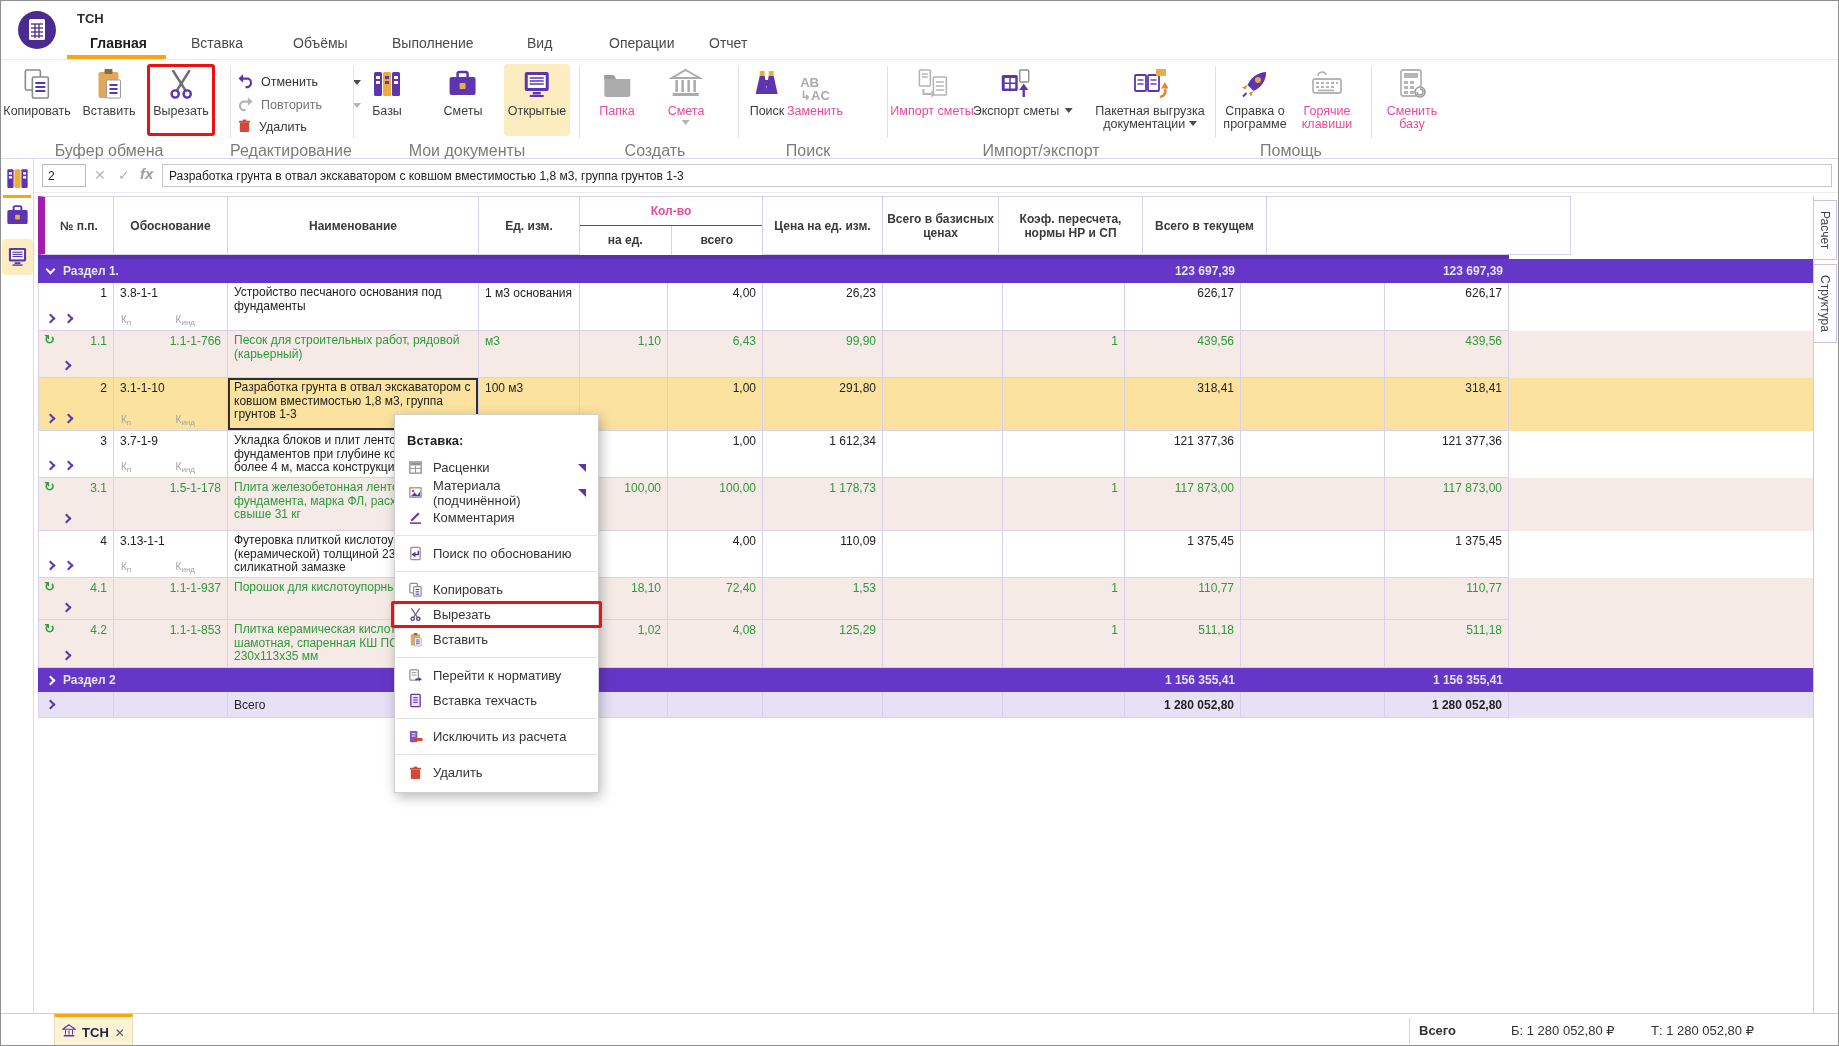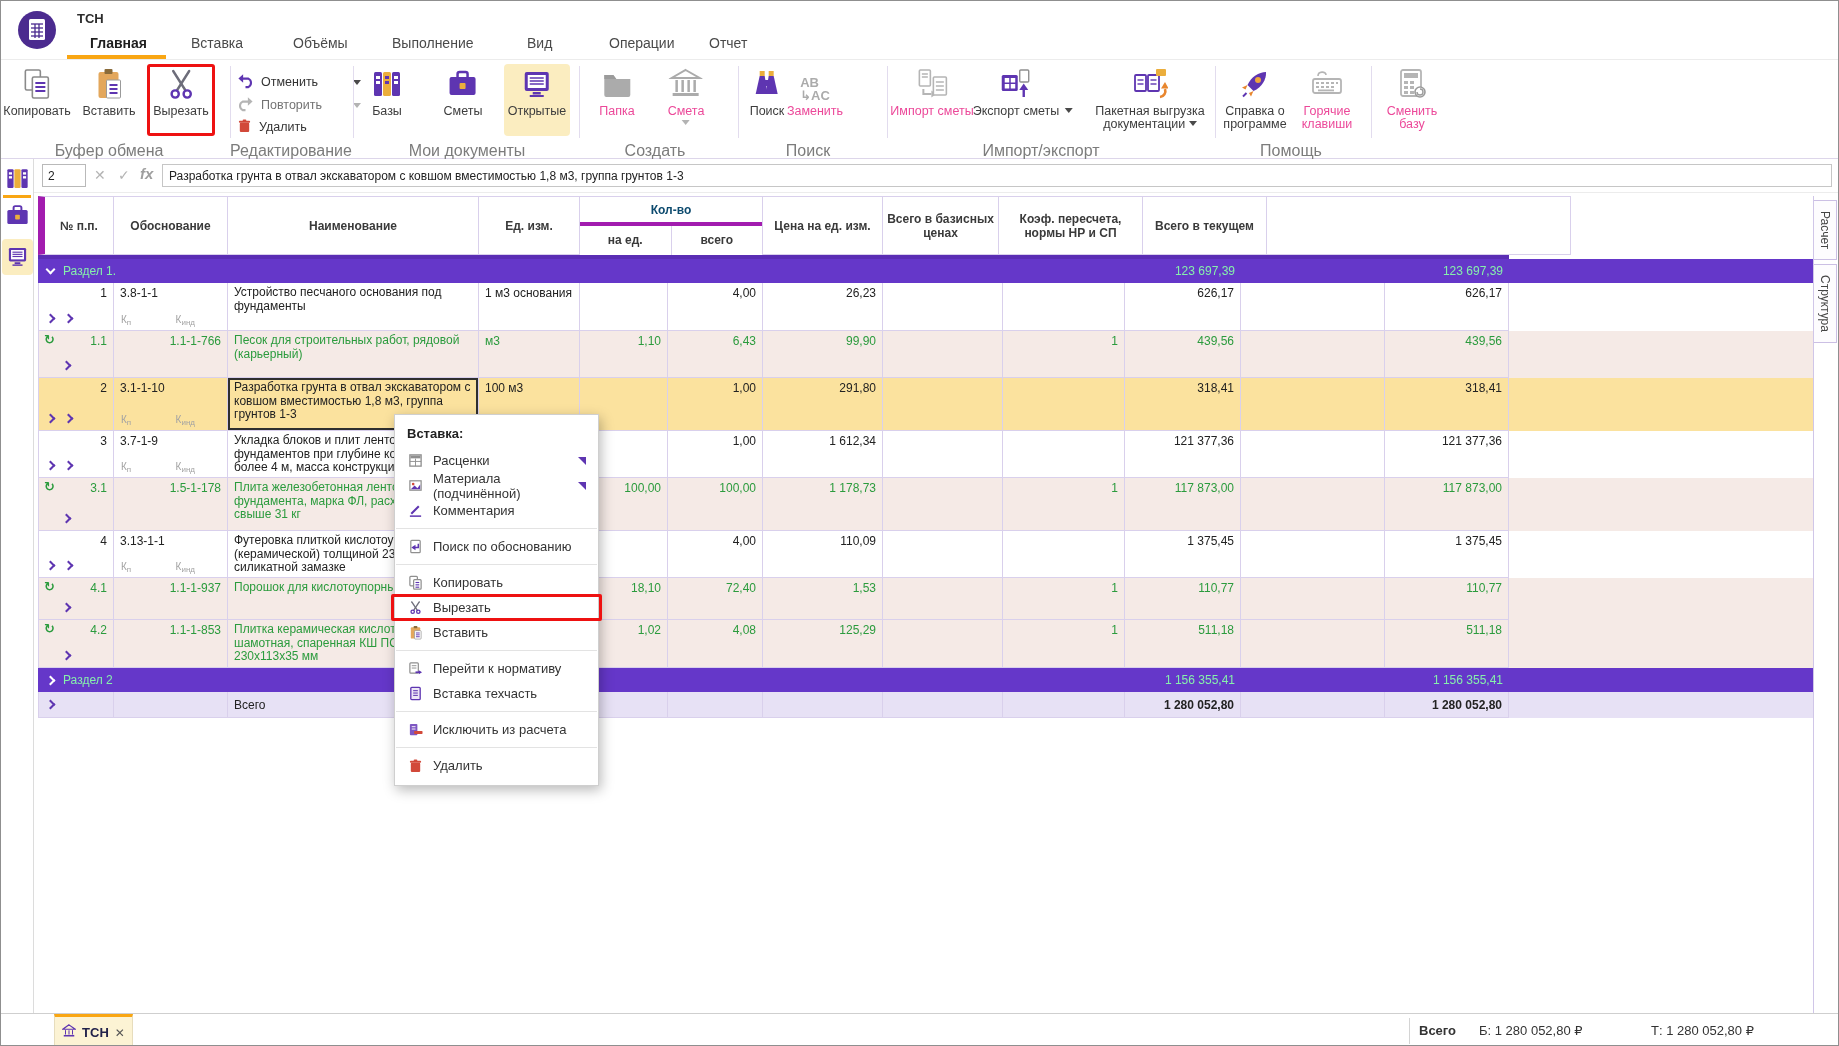--- a/index.html
+++ b/index.html
@@ -41,21 +41,21 @@
 #lstrip .orange{position:absolute;left:2px;top:36px;width:28px;height:3px;background:#F9A613}
 
 #stabs{position:absolute;left:1812px;top:195px;width:27px;height:817px;border-left:1px solid #d0c6e8;background:#fff}
 .stab{writing-mode:vertical-rl;font-size:12px;color:#444;border:1px solid #cbbfe4;border-left:none;background:#fdfcfe;padding:10px 4px;margin-top:4px;text-align:center;cursor:pointer}
 
 #grid{position:absolute;left:37px;top:195px;width:1775px;font-size:12px;color:#222}
 .hdr{display:flex}
 .hc{border:1px solid #d9d0ec;border-left:none;display:flex;align-items:center;justify-content:center;text-align:center;font-weight:bold;color:#3a3a3a;height:59px;padding:2px;line-height:14px}
 .hc.first{border-left:7px solid #a21caf}
 .hg{display:flex;flex-direction:column;border-top:1px solid #d9d0ec;border-right:1px solid #d9d0ec;height:59px}
-.hg .top{height:29px;border-bottom:4px solid #a21caf;display:flex;align-items:center;justify-content:center;font-weight:bold;color:#0c4a6e}
+.hg .top{height:29px;border-bottom:1px solid #a21caf;display:flex;align-items:center;justify-content:center;font-weight:bold;color:#ec4899}
 .hg .bot{display:flex;flex:1}
 .hg .bot div{flex:1;display:flex;align-items:center;justify-content:center;text-align:center;font-weight:bold;color:#3a3a3a;line-height:13px;padding:1px}
 .hg .bot div:first-child{border-right:1px solid #d9d0ec}
 .hline{width:1471px;height:4px;background:#5a2db4}
 .w-num{width:76px}.w-code{width:114px}.w-name{width:251px}.w-unit{width:101px}.w-qu{width:88px}.w-qt{width:95px}.w-pr{width:120px}.w-cc{width:120px}.w-cw{width:122px}.w-bs{width:116px}.w-rc{width:144px}.w-cu{width:124px}.w-sp{width:304px}
 .grow{display:flex}
 .cell{border-right:1px solid #d9d0ec;border-bottom:1px solid #d9d0ec;position:relative;padding:2px 6px}
 .cell.first{border-left:1px solid #d9d0ec}
 .tr{text-align:right;padding-top:3px}.tl{text-align:left;padding-top:3px}
 .c-name{white-space:pre-line;line-height:13.5px;padding-top:3px}
@@ -64,32 +64,32 @@
 .sel-cell{box-shadow:inset 0 0 0 2px #2f2f2f}
 .rownum{position:absolute;top:3px;right:6px}
 .code{position:absolute;top:3px;left:6px}
 .code.matc{left:auto;right:6px}
 .chev{position:absolute;width:7px;height:7px;border-style:solid;border-color:#5E35B1;border-width:2px 2px 0 0;transform:rotate(45deg)}
 .chev.a{left:8px;bottom:8px}.chev.b{left:26px;bottom:8px}.chev.m{left:24px;bottom:8px}
 .cycle{position:absolute;top:1px;left:5px;font-size:13px;font-weight:bold;color:#2b9b3d}
 .cycle::before{content:"\21BB"}
 .kline{position:absolute;bottom:3px;left:7px;right:32px;display:flex;justify-content:space-between;color:#a3a3a3;font-size:10px}
 .ks{font-size:8px;vertical-align:-2px}
-.sec{display:flex;background:#6537c9;color:#86efac;font-weight:normal}
+.sec{display:flex;background:#6537c9;color:#e5e5e5;font-weight:bold}
 .sec .lbl{width:1087px;display:flex;align-items:center;gap:9px;padding-left:9px}
 .sec .chevw{width:7px;height:7px;border-style:solid;border-color:#fff;border-width:2px 2px 0 0;display:inline-block}
 .chevw.open{transform:rotate(135deg);margin-top:-3px}
 .chevw.closed{transform:rotate(45deg)}
 .sec .v{display:flex;align-items:center;justify-content:flex-end;padding:0 6px}
 .tot{background:#e7e1f5}
 .tot .cell{display:flex;align-items:center}
 .tot .b{font-weight:bold;justify-content:flex-end}
 .totchev{position:absolute;left:8px;top:9px;width:7px;height:7px;border-style:solid;border-color:#5E35B1;border-width:2px 2px 0 0;transform:rotate(45deg)}
 
-#cmenu{position:absolute;left:393px;top:413px;width:205px;background:#fff;border:1px solid #cfcfcf;box-shadow:2px 4px 12px rgba(0,0,0,.28);z-index:20;padding:6px 0 7px}
+#cmenu{position:absolute;left:393px;top:413px;width:205px;background:#fff;border:1px solid #cfcfcf;box-shadow:2px 4px 12px rgba(0,0,0,.28);z-index:20;padding:13px 0 7px}
 #cmenu .mhead{font-size:13px;font-weight:bold;color:#222;padding:5px 12px 7px}
 .mitem{display:flex;align-items:center;height:25px;padding:0 12px;gap:10px;font-size:13px;color:#333;position:relative;cursor:pointer}
 .mitem .mic{width:16px;height:16px;display:flex;align-items:center;justify-content:center;flex:none}
 .msep{height:1px;background:#e3e3e3;margin:5px 1px}
 .subtri{margin-left:auto;width:0;height:0;border-top:8px solid #5E35B1;border-left:8px solid transparent}
 .mitem.hl::after{content:"";position:absolute;left:-4px;right:-4px;top:-1px;bottom:-1px;border:3px solid #ee1111;border-radius:2px}
 
 #sbar{position:absolute;left:0;top:1012px;width:1839px;height:34px;background:#fff;border-top:1px solid #cfcfcf}
 #doctab{position:absolute;left:53px;top:0;width:79px;height:34px;background:#FCF3D4;border-left:1px solid #e7ddbd;border-right:1px solid #e7ddbd;border-top:3px solid #F9A613;display:flex;align-items:center;justify-content:center;gap:6px;cursor:pointer}
 #doctab .dlab{font-size:13px;font-weight:bold;color:#22224a}
@@ -871,17 +871,17 @@
               <line x1="8" y1="7" x2="8" y2="12"></line>
               <line x1="12" y1="7" x2="12" y2="12"></line>
             </g>
             <rect x="2" y="12.5" width="12" height="1.8" fill="#5E35B1"></rect>
           </svg></span>
       <span class="dlab">ТСН</span>
       <span class="dclose">✕</span>
     </div>
     <div id="ssep"></div>
     <div class="stext" style="left:1418px;font-weight:bold">Всего</div>
-    <div class="stext" style="left:1478px">Б: 1 280 052,80 ₽</div>
+    <div class="stext" style="left:1510px">Б: 1 280 052,80 ₽</div>
     <div class="stext" style="left:1650px">Т: 1 280 052,80 ₽</div>
   </div>
 
 </div>
 
 </body></html>

